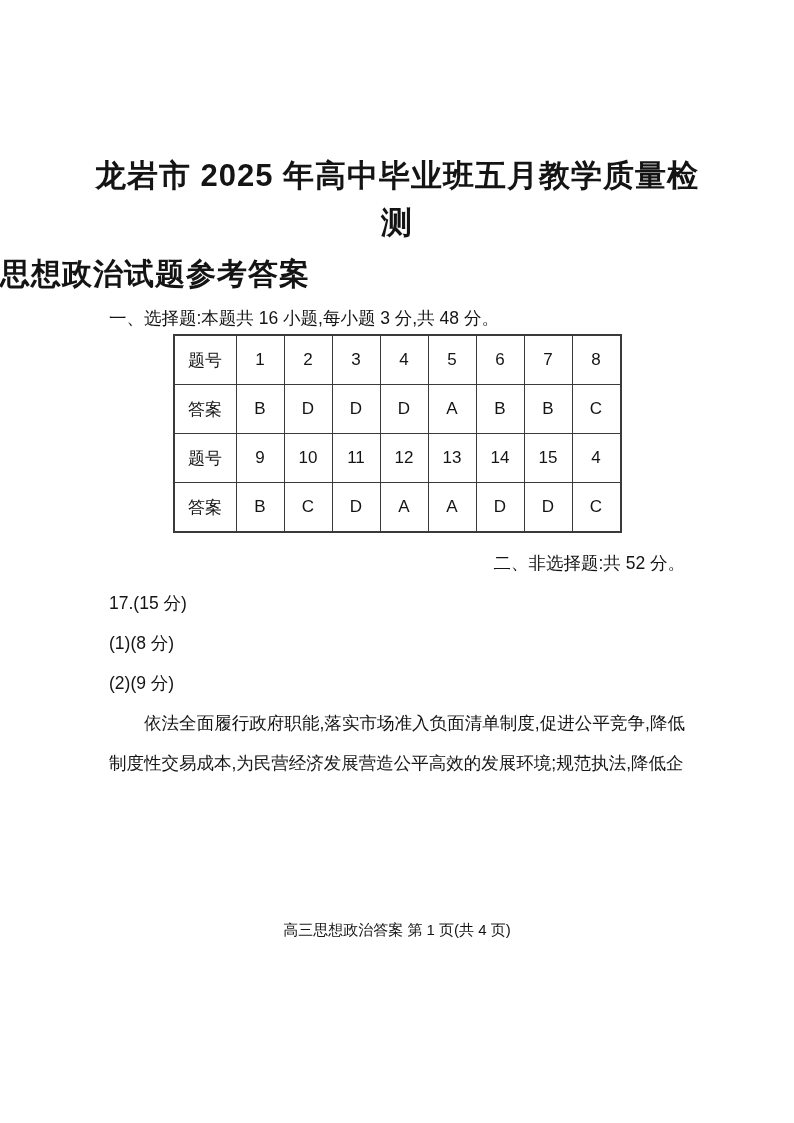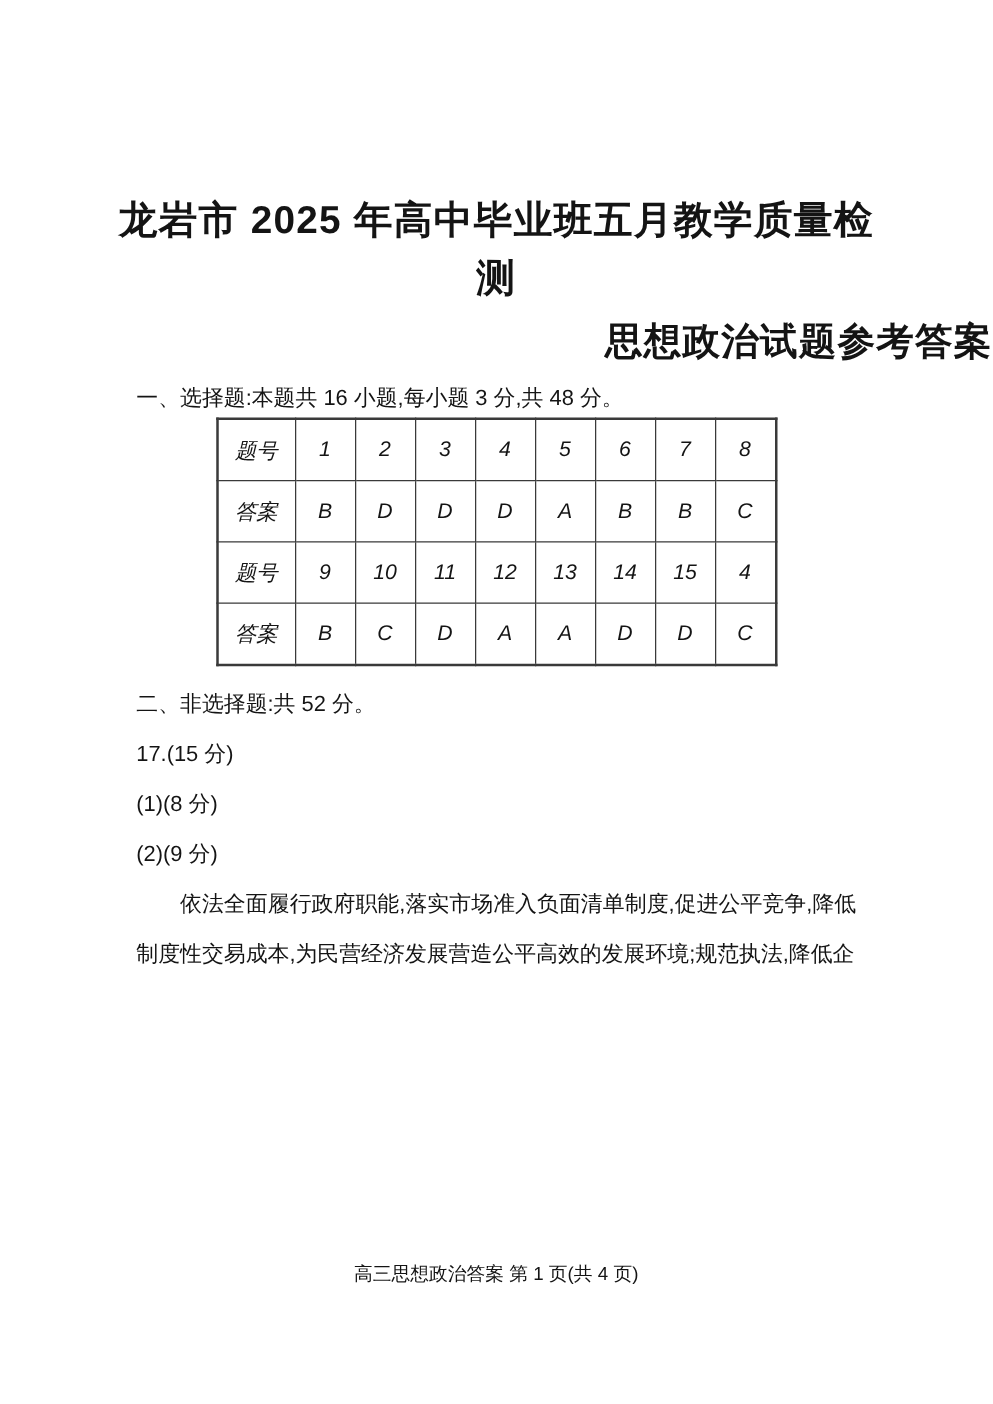--- a/index.html
+++ b/index.html
@@ -25,21 +25,21 @@
     margin: 0;
     padding-top: 152px;
     text-align: center;
     font-size: 31px;
     font-weight: bold;
     line-height: 47px;
     letter-spacing: 1px;
   }
   .subtitle {
     margin: 10px 0 0 0;
-    text-align: right;
+    text-align: left;
     font-size: 30px;
     font-weight: bold;
     line-height: 36px;
     letter-spacing: 1px;
   }
   .content {
     width: 576px;
     margin: 12px auto;
     padding: 0;
   }
@@ -54,41 +54,40 @@
     table-layout: fixed;
     border: 2px solid #3a3a3a;
   }
   table.answer-table td {
     border: 1px solid #3a3a3a;
     height: 40px;
     text-align: center;
     vertical-align: middle;
     font-size: 17px;
     padding: 4px;
-    font-style: italic;
   }
   td.row-label { width: 53px; }
   td.ans-cell  { width: 39px; }
   .line40 {
     font-size: 17.5px;
     line-height: 40px;
     white-space: nowrap;
   }
-  .sec2-heading { margin-top: 10px; }
+  .sec2-heading { margin-top: 10px; text-align: right; }
   .para {
     margin: 0;
     font-size: 17.5px;
     line-height: 40px;
     text-align: justify;
     text-indent: 2em;
   }
   .footer {
     position: absolute;
     left: 0;
-    top: 1010px;
+    top: 921px;
     width: 794px;
     text-align: center;
     font-size: 15px;
     color: #141414;
   }
 </style>
 </head>
 <body>
 
 <div class="page">

